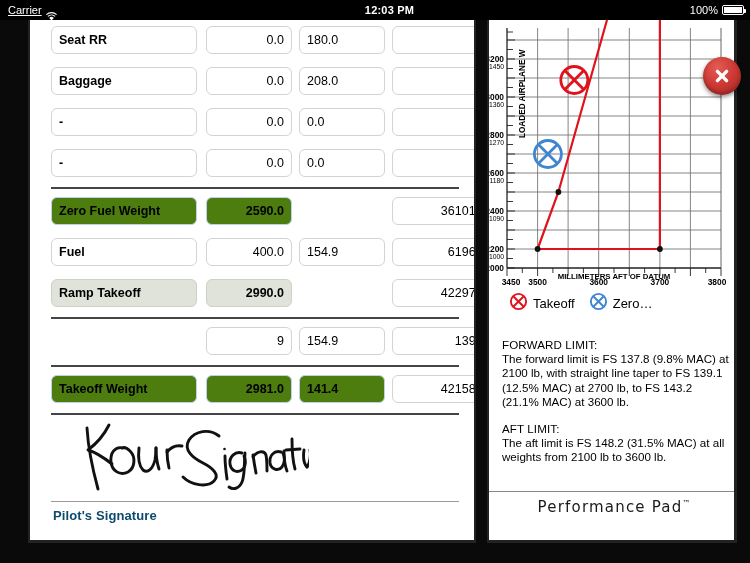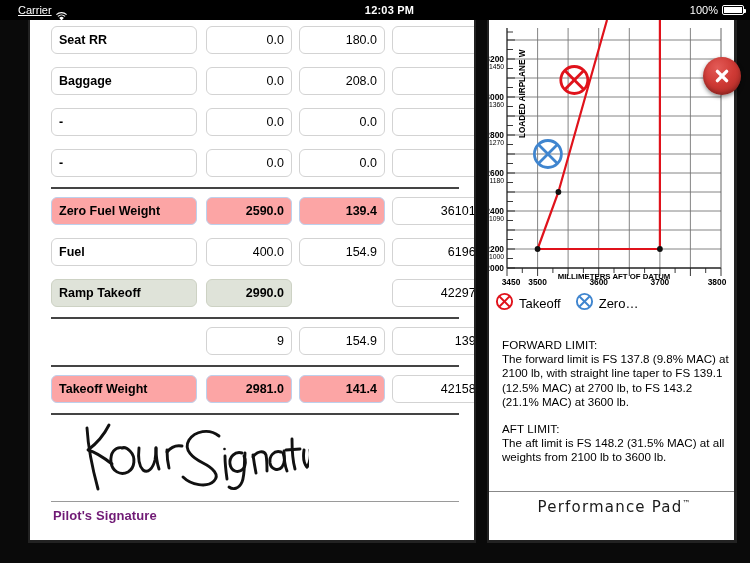--- a/index.html
+++ b/index.html
@@ -11,21 +11,21 @@
   }
 
   
   .statusbar {
     position: absolute; top: 0; left: 0;
     width: 750px; height: 20px;
     background: #000; color: #fff;
     font-size: 11px; line-height: 20px;
     display: flex; align-items: center;
   }
-  .sb-left { position: absolute; left: 18px; display: flex; align-items: center; gap: 4px; text-decoration: underline; }
+  .sb-left { position: absolute; left: 8px; display: flex; align-items: center; gap: 4px; text-decoration: underline; }
   .sb-center { position: absolute; left: 16px; width: 747px; text-align: center; font-weight: bold; letter-spacing: 0.2px; }
   .sb-right { position: absolute; right: 6px; display: flex; align-items: center; gap: 4px; }
   .wifi-ico { display: inline-block; width: 11px; height: 9px; position: relative; top: 1px; }
   .batt {
     display: inline-block; width: 22px; height: 10px;
     border: 1px solid #fff; border-radius: 2px; position: relative;
   }
   .batt::after {
     content: ""; position: absolute; right: -3px; top: 3px;
     width: 2px; height: 4px; background: #fff; border-radius: 0 1px 1px 0;
@@ -52,52 +52,52 @@
     position: absolute; top: 6px; height: 28px;
     border: 1px solid #d3d3d3; border-radius: 6px;
     background: #fff;
     font-size: 12.5px; color: #000;
     line-height: 26px;
     padding: 0 7px;
     white-space: nowrap; overflow: hidden; font-weight: bold;
   }
   .fld.label { left: 0; width: 146px; text-align: left; font-weight: bold; }
   .fld.c1 { left: 155px; width: 86px; text-align: right; }
-  .fld.c2 { left: 248px; width: 86px; text-align: right; }
+  .fld.c2 { left: 248px; width: 86px; text-align: left; }
   .fld.c3 { left: 341px; width: 109px; text-align: right; }
 
   .fld.plain { font-weight: normal; }
-  .hl-blue  { background: #fca5a5; border-color: #bdd0ec; }
+  .hl-blue  { background: #4d7c0f; border-color: #bdd0ec; }
   .hl-green { background: #dfe3d9; border-color: #cdd2c4; }
 
   .divider { height: 2px; background: #444; margin: 3px 0 2px 0; width: 408px; }
 
   
   .sig-area { position: relative; height: 86px; }
   .sig-ink { position: absolute; left: 28px; top: 2px; }
   .sig-rule { position: absolute; left: 0; top: 84px; width: 408px; height: 1px; background: #9a9a9a; }
   .sig-caption {
     position: absolute; left: 2px; top: 91px;
-    font-size: 13px; font-weight: bold; color: #701a75;
+    font-size: 13px; font-weight: bold; color: #0c4a6e;
     letter-spacing: 0.1px;
   }
 
   
   .right-panel {
     position: absolute; left: 487px; top: 0px;
     width: 250px; height: 523px;
     background: #fff;
     border-left: 2px solid #222;
     border-right: 3px solid #222;
     border-bottom: 3px solid #222;
     overflow: hidden;
   }
   .chartbox { position: absolute; left: 0; top: 0; width: 250px; height: 265px; }
   .legend {
-    position: absolute; left: 6px; top: 272px;
+    position: absolute; left: 20px; top: 272px;
     display: flex; align-items: center; gap: 14px;
     font-size: 13px; color: #000;
   }
   .leg-item { display: flex; align-items: center; gap: 5px; }
 
   .limits {
     position: absolute; left: 13px; top: 318px; width: 228px;
     font-size: 11.6px; line-height: 14.2px; color: #000;
   }
   .limits .hdr { letter-spacing: 0.1px; }
@@ -176,21 +176,20 @@
         <div class="fld c1 plain">0.0</div>
         <div class="fld c2 plain">0.0</div>
         <div class="fld c3 plain">0.0</div>
       </div>
 
       <div class="divider"></div>
 
       <div class="row">
         <div class="fld label hl-blue">Zero Fuel Weight</div>
         <div class="fld c1 hl-blue">2590.0</div>
-        <div class="fld c2 hl-blue">139.4</div>
         <div class="fld c3 plain">361017.0</div>
       </div>
 
       <div class="row">
         <div class="fld label">Fuel</div>
         <div class="fld c1 plain">400.0</div>
         <div class="fld c2 plain">154.9</div>
         <div class="fld c3 plain">61960.0</div>
       </div>
 

